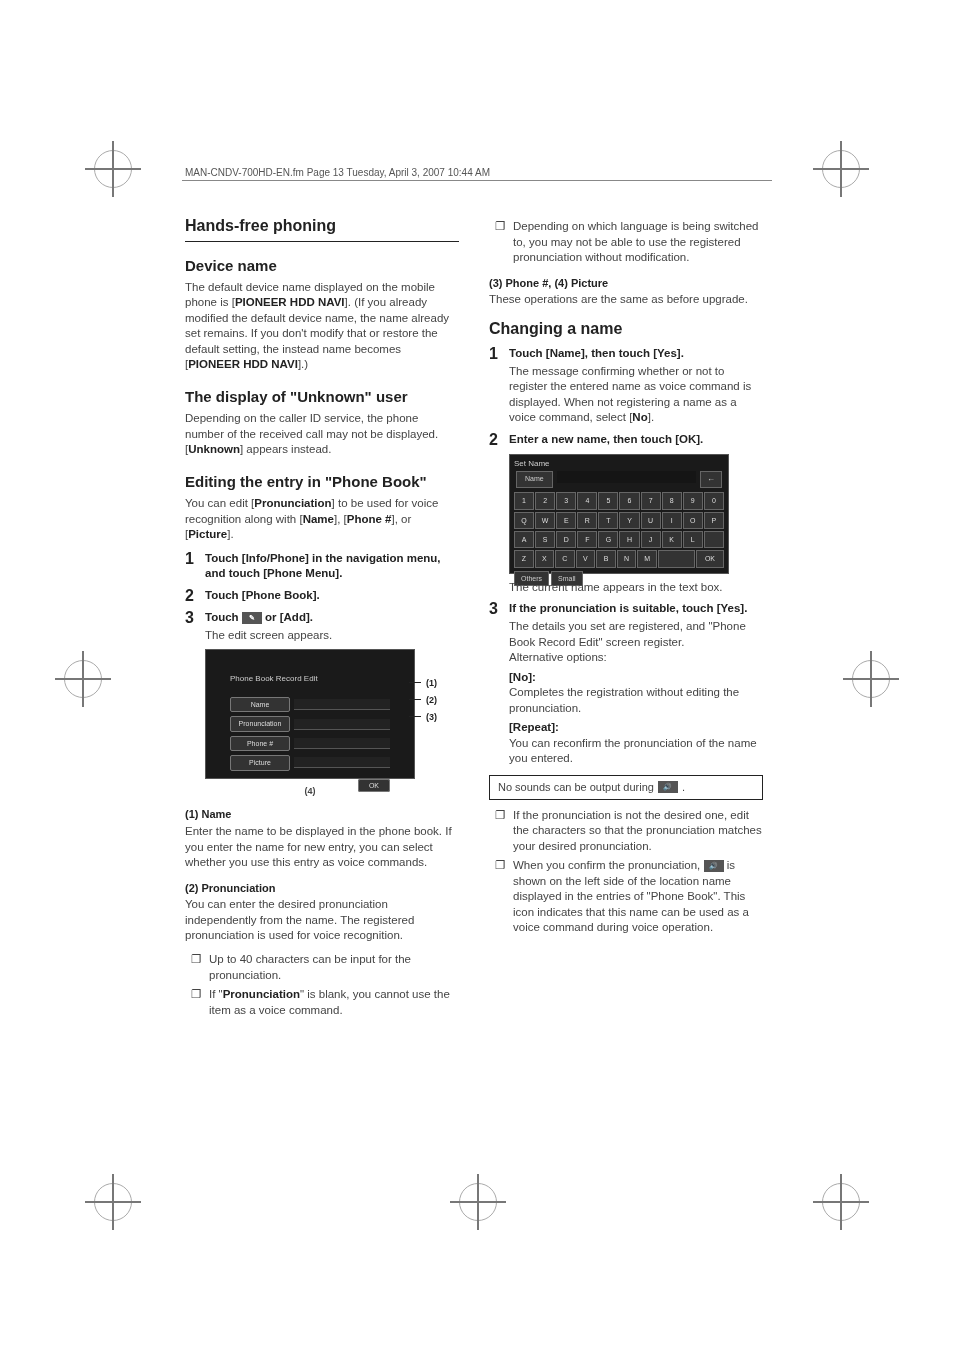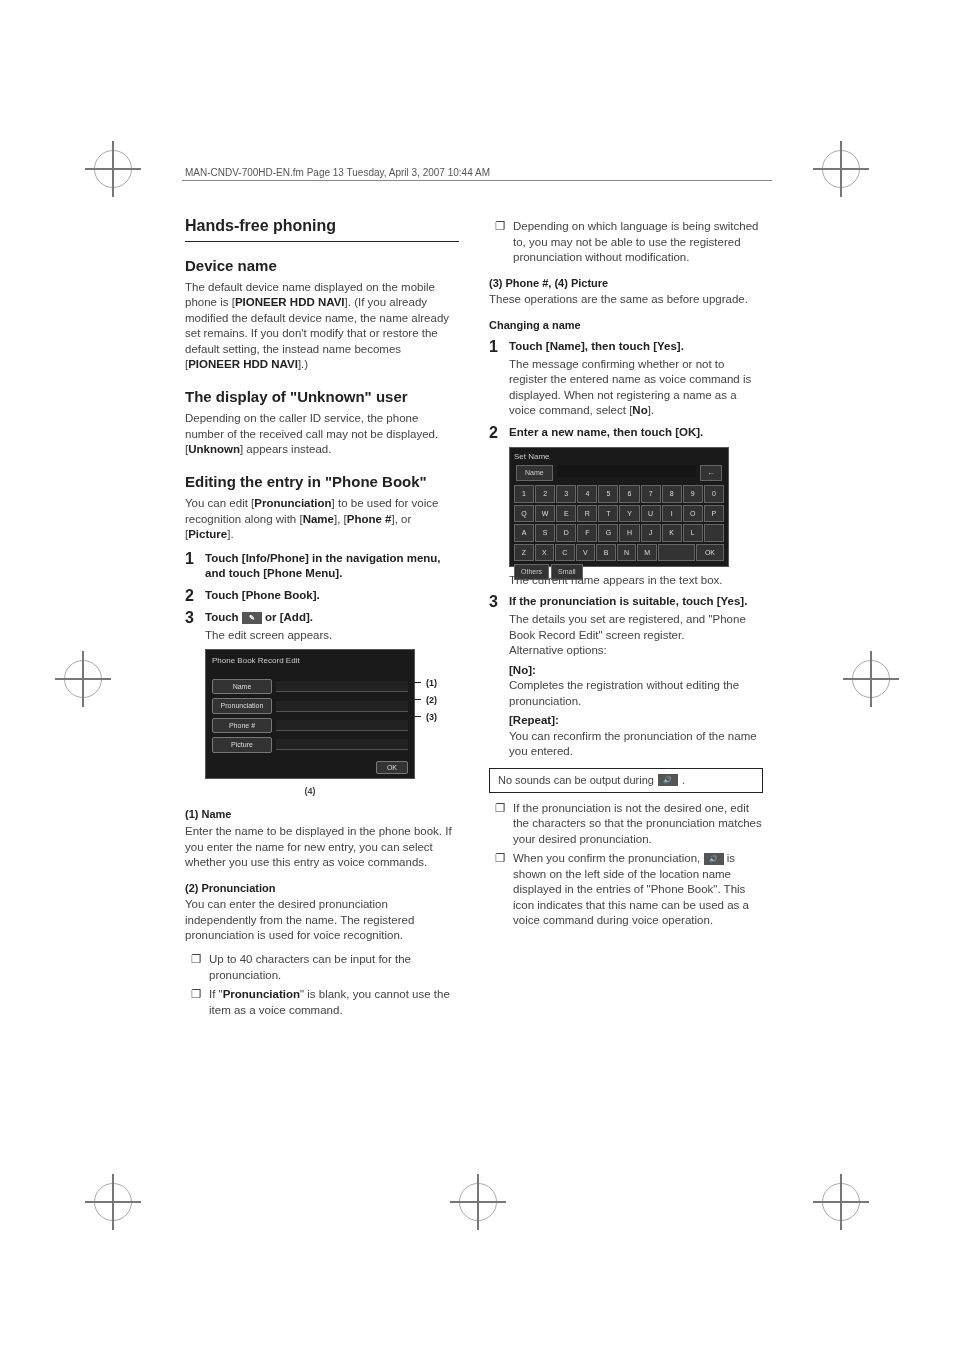--- a/index.html
+++ b/index.html
@@ -102,21 +102,21 @@
   .figure {
     width: 100%;
     background: #1a1a1a;
     border: 1px solid #555;
     margin: 6px 0;
     box-sizing: border-box;
   }
   .figure-pb {
     height: 130px;
     position: relative;
-    padding: 6px;
+    padding: 24px;
   }
   .fig-title {
     color: #ccc;
     font-size: 8px;
     font-family: Arial;
   }
   .fig-row {
     display: flex;
     align-items: center;
     gap: 4px;
@@ -369,21 +369,21 @@
 
     <div class="col">
       <div class="bullet">
         <div class="bullet-mark">❐</div>
         <div>Depending on which language is being switched to, you may not be able to use the registered pronunciation without modification.</div>
       </div>
 
       <h3 class="sub">(3) Phone #, (4) Picture</h3>
       <p>These operations are the same as before upgrade.</p>
 
-      <h3 class="sub" style="font-size:11px;">Changing a name</h3>
+      <h3 class="sub" style="font-size:16px;">Changing a name</h3>
 
       <div class="step">
         <div class="step-num">1</div>
         <div class="step-text">Touch [Name], then touch [Yes].</div>
       </div>
       <div class="step-body">
         <span>The message confirming whether or not to register the entered name as voice command is displayed. When not registering a name as a voice command, select [</span><span class="b">No</span><span>].</span>
       </div>
 
       <div class="step">

